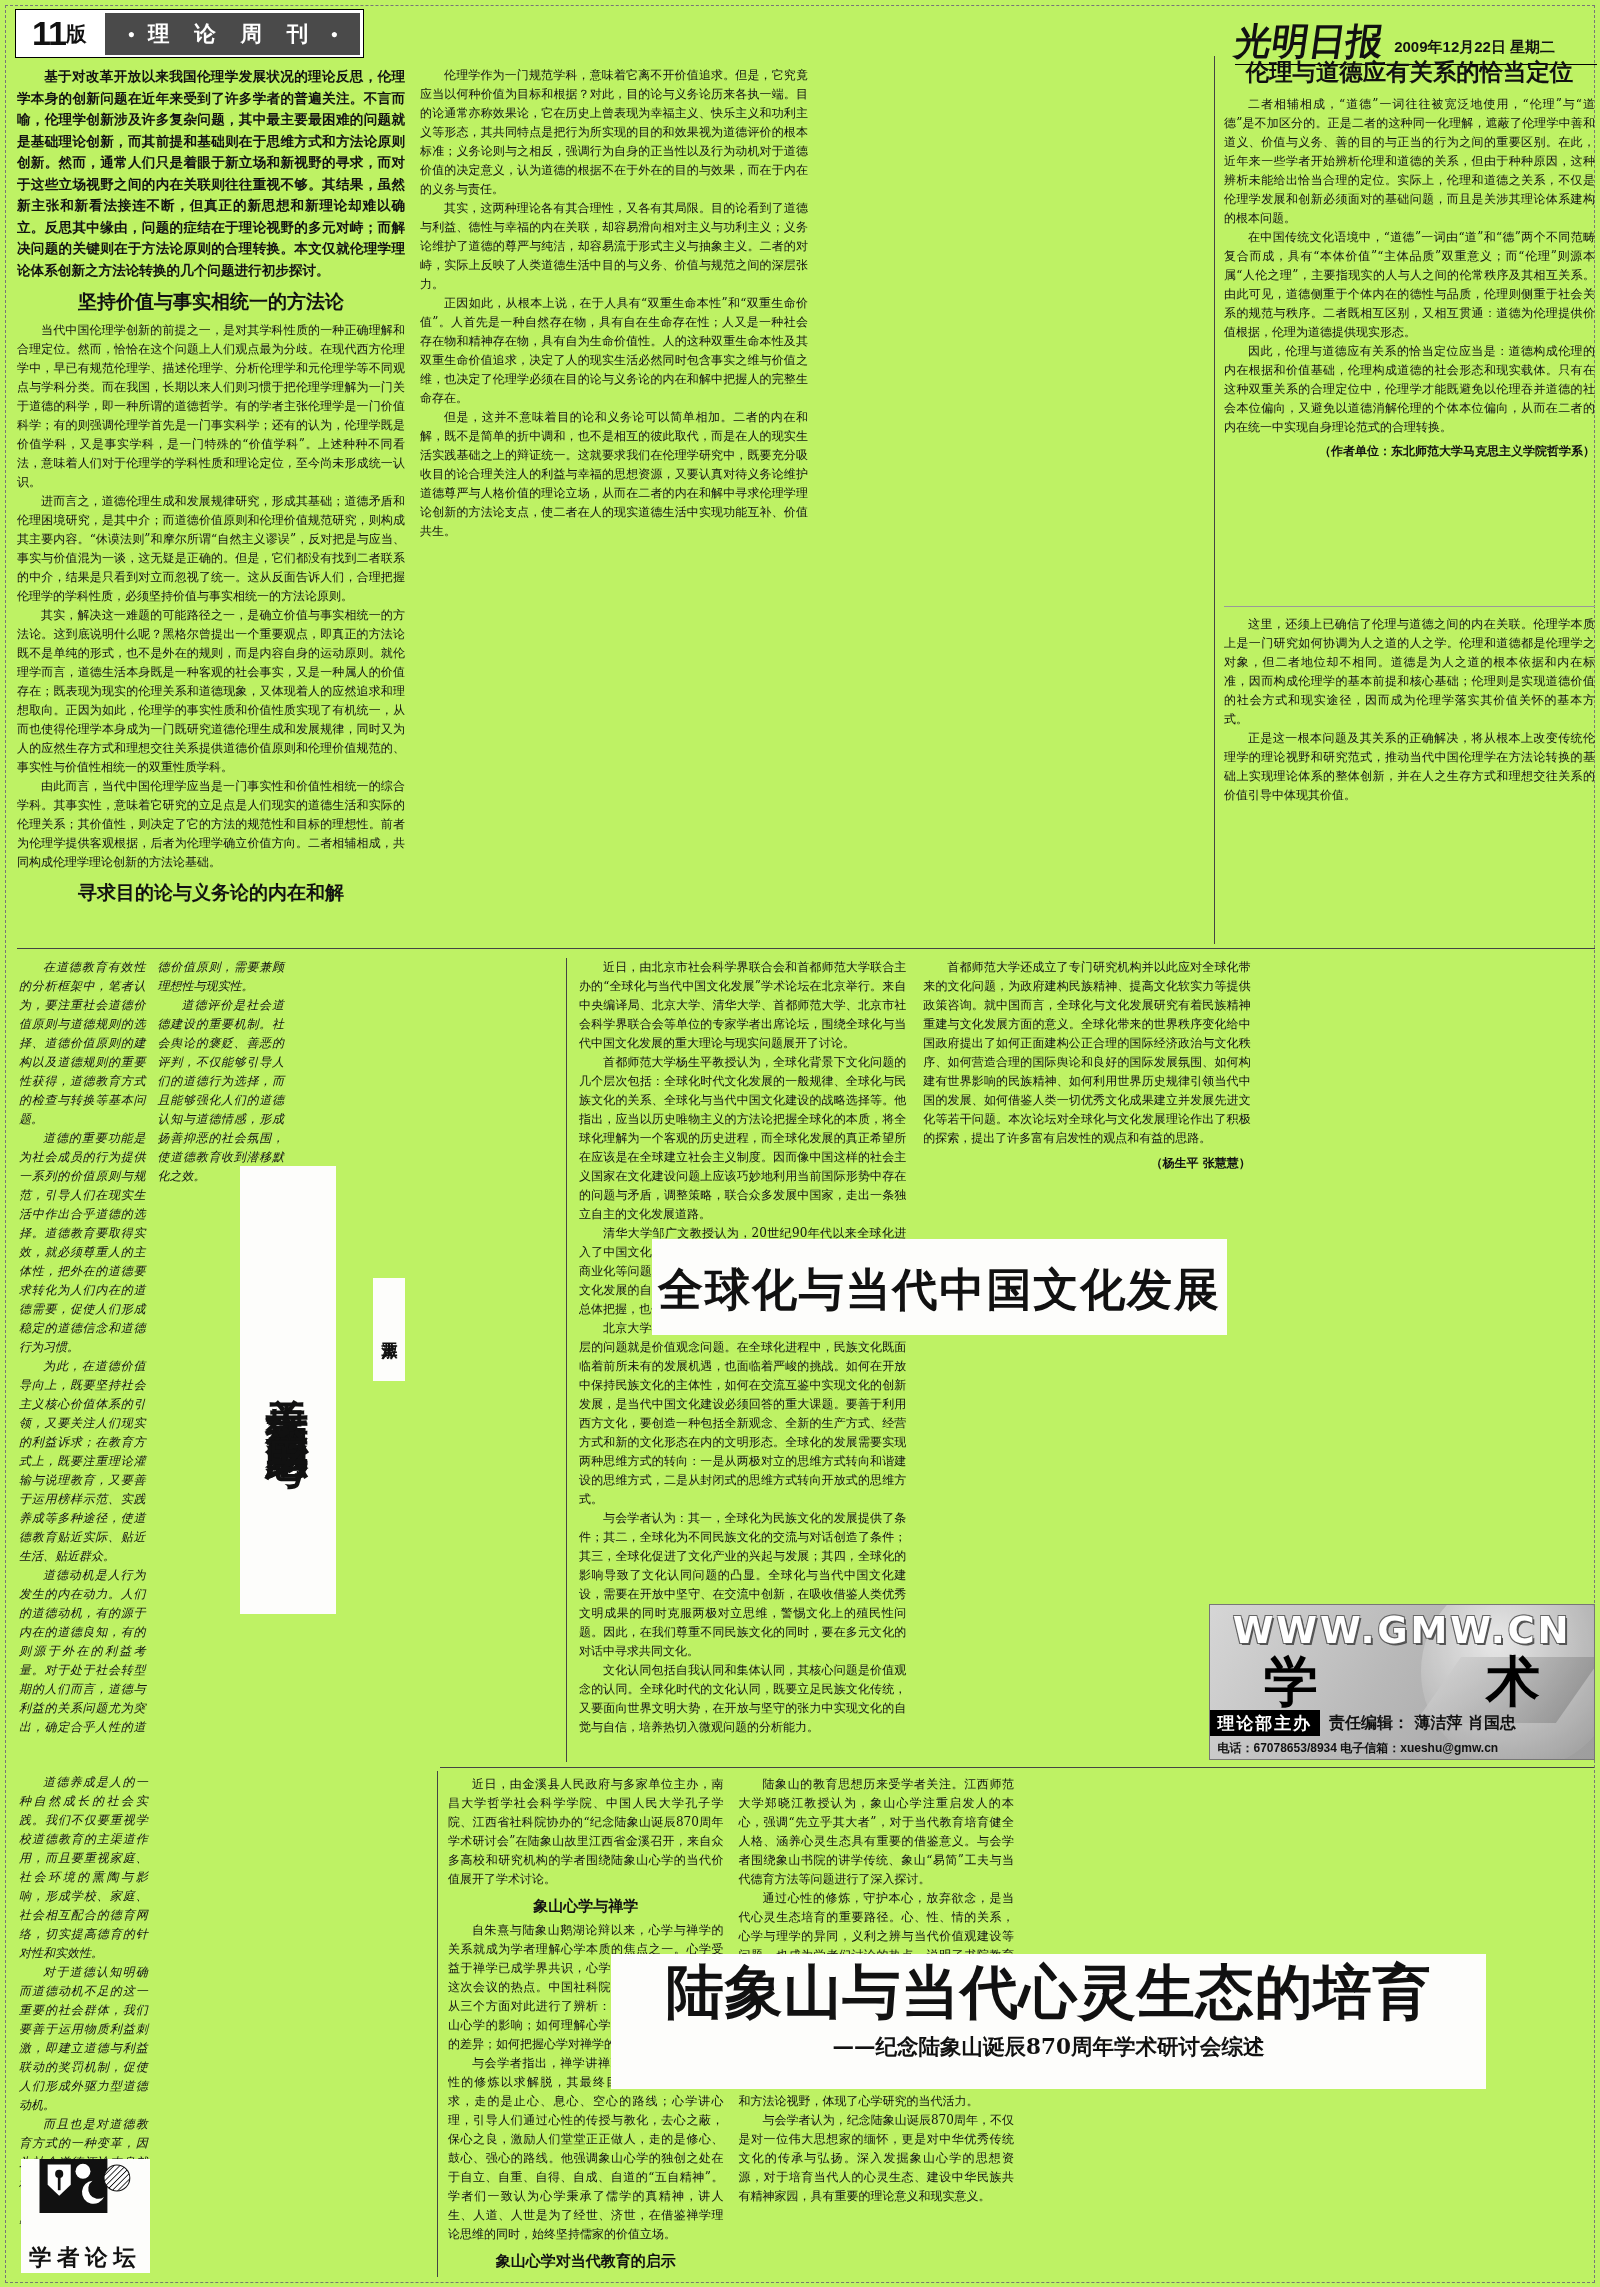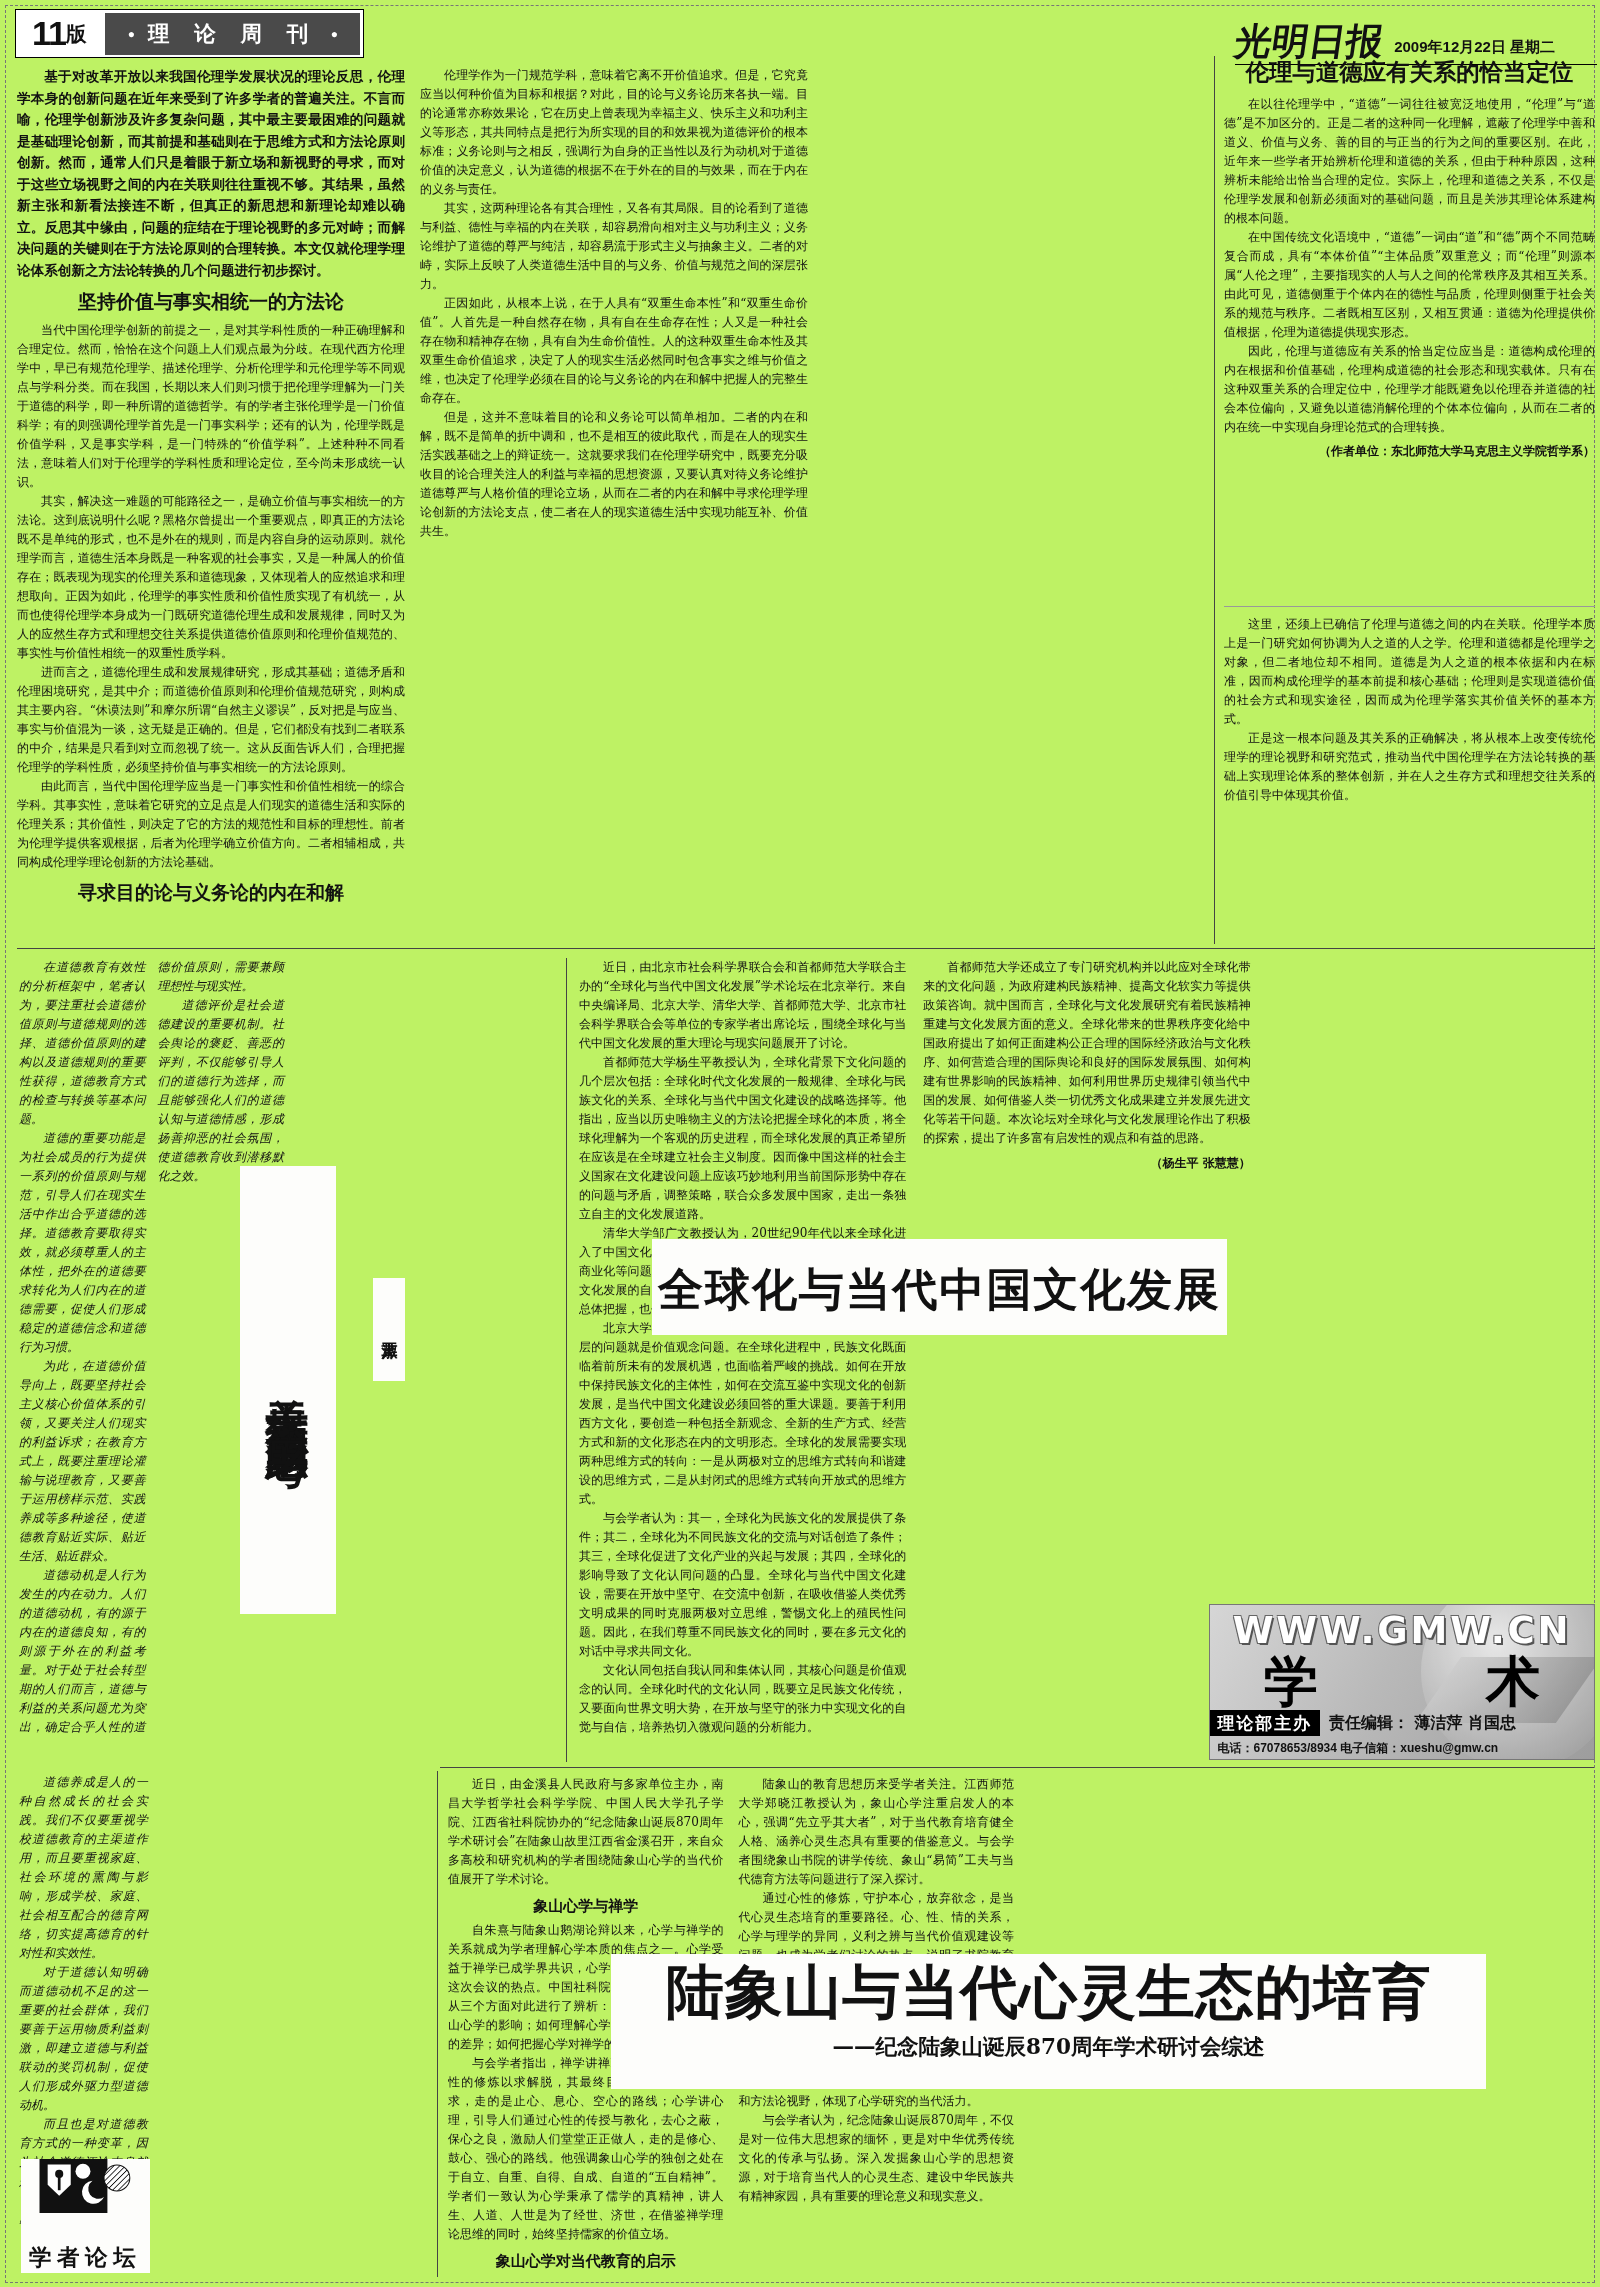--- a/index.html
+++ b/index.html
@@ -92,37 +92,37 @@
   <div class="abs masthead">
     <span class="brand">光明日报</span>
     <span class="mdate">2009年12月22日  星期二</span>
   </div>
 
   <div class="abs body13" style="left:17px;top:66px;width:1194px;height:879px;">
     <div class="cols" style="column-count:3;">
         <p class="para-intro">基于对改革开放以来我国伦理学发展状况的理论反思，伦理学本身的创新问题在近年来受到了许多学者的普遍关注。不言而喻，伦理学创新涉及许多复杂问题，其中最主要最困难的问题就是基础理论创新，而其前提和基础则在于思维方式和方法论原则创新。然而，通常人们只是着眼于新立场和新视野的寻求，而对于这些立场视野之间的内在关联则往往重视不够。其结果，虽然新主张和新看法接连不断，但真正的新思想和新理论却难以确立。反思其中缘由，问题的症结在于理论视野的多元对峙；而解决问题的关键则在于方法论原则的合理转换。本文仅就伦理学理论体系创新之方法论转换的几个问题进行初步探讨。</p>
         <p class="para-head">坚持价值与事实相统一的方法论</p>
         <p class="para-normal">当代中国伦理学创新的前提之一，是对其学科性质的一种正确理解和合理定位。然而，恰恰在这个问题上人们观点最为分歧。在现代西方伦理学中，早已有规范伦理学、描述伦理学、分析伦理学和元伦理学等不同观点与学科分类。而在我国，长期以来人们则习惯于把伦理学理解为一门关于道德的科学，即一种所谓的道德哲学。有的学者主张伦理学是一门价值科学；有的则强调伦理学首先是一门事实科学；还有的认为，伦理学既是价值学科，又是事实学科，是一门特殊的“价值学科”。上述种种不同看法，意味着人们对于伦理学的学科性质和理论定位，至今尚未形成统一认识。</p>
+        <p class="para-normal">进而言之，道德伦理生成和发展规律研究，形成其基础；道德矛盾和伦理困境研究，是其中介；而道德价值原则和伦理价值规范研究，则构成其主要内容。“休谟法则”和摩尔所谓“自然主义谬误”，反对把是与应当、事实与价值混为一谈，这无疑是正确的。但是，它们都没有找到二者联系的中介，结果是只看到对立而忽视了统一。这从反面告诉人们，合理把握伦理学的学科性质，必须坚持价值与事实相统一的方法论原则。</p>
         <p class="para-normal">其实，解决这一难题的可能路径之一，是确立价值与事实相统一的方法论。这到底说明什么呢？黑格尔曾提出一个重要观点，即真正的方法论既不是单纯的形式，也不是外在的规则，而是内容自身的运动原则。就伦理学而言，道德生活本身既是一种客观的社会事实，又是一种属人的价值存在；既表现为现实的伦理关系和道德现象，又体现着人的应然追求和理想取向。正因为如此，伦理学的事实性质和价值性质实现了有机统一，从而也使得伦理学本身成为一门既研究道德伦理生成和发展规律，同时又为人的应然生存方式和理想交往关系提供道德价值原则和伦理价值规范的、事实性与价值性相统一的双重性质学科。</p>
-        <p class="para-normal">进而言之，道德伦理生成和发展规律研究，形成其基础；道德矛盾和伦理困境研究，是其中介；而道德价值原则和伦理价值规范研究，则构成其主要内容。“休谟法则”和摩尔所谓“自然主义谬误”，反对把是与应当、事实与价值混为一谈，这无疑是正确的。但是，它们都没有找到二者联系的中介，结果是只看到对立而忽视了统一。这从反面告诉人们，合理把握伦理学的学科性质，必须坚持价值与事实相统一的方法论原则。</p>
         <p class="para-normal">由此而言，当代中国伦理学应当是一门事实性和价值性相统一的综合学科。其事实性，意味着它研究的立足点是人们现实的道德生活和实际的伦理关系；其价值性，则决定了它的方法的规范性和目标的理想性。前者为伦理学提供客观根据，后者为伦理学确立价值方向。二者相辅相成，共同构成伦理学理论创新的方法论基础。</p>
         <p class="para-head">寻求目的论与义务论的内在和解</p>
         <p class="para-normal">伦理学作为一门规范学科，意味着它离不开价值追求。但是，它究竟应当以何种价值为目标和根据？对此，目的论与义务论历来各执一端。目的论通常亦称效果论，它在历史上曾表现为幸福主义、快乐主义和功利主义等形态，其共同特点是把行为所实现的目的和效果视为道德评价的根本标准；义务论则与之相反，强调行为自身的正当性以及行为动机对于道德价值的决定意义，认为道德的根据不在于外在的目的与效果，而在于内在的义务与责任。</p>
         <p class="para-normal">其实，这两种理论各有其合理性，又各有其局限。目的论看到了道德与利益、德性与幸福的内在关联，却容易滑向相对主义与功利主义；义务论维护了道德的尊严与纯洁，却容易流于形式主义与抽象主义。二者的对峙，实际上反映了人类道德生活中目的与义务、价值与规范之间的深层张力。</p>
         <p class="para-normal">正因如此，从根本上说，在于人具有“双重生命本性”和“双重生命价值”。人首先是一种自然存在物，具有自在生命存在性；人又是一种社会存在物和精神存在物，具有自为生命价值性。人的这种双重生命本性及其双重生命价值追求，决定了人的现实生活必然同时包含事实之维与价值之维，也决定了伦理学必须在目的论与义务论的内在和解中把握人的完整生命存在。</p>
         <p class="para-normal">但是，这并不意味着目的论和义务论可以简单相加。二者的内在和解，既不是简单的折中调和，也不是相互的彼此取代，而是在人的现实生活实践基础之上的辩证统一。这就要求我们在伦理学研究中，既要充分吸收目的论合理关注人的利益与幸福的思想资源，又要认真对待义务论维护道德尊严与人格价值的理论立场，从而在二者的内在和解中寻求伦理学理论创新的方法论支点，使二者在人的现实道德生活中实现功能互补、价值共生。</p>
       </div>
   </div>
 
 
   <div class="abs rule" style="left:1214px;top:56px;width:0.9px;height:888px;"></div>
   <div class="abs" style="left:1224px;top:54px;width:371px;height:890px;">
     <div class="sb-title">伦理与道德应有关系的恰当定位</div>
     <div class="body13" style="height:504px;overflow:hidden;text-align:justify;margin-top:3.7px;">
-        <p class="para-normal">在以往伦理学中，“道德”一词往往被宽泛地使用，“伦理”与“道德”是不加区分的。正是二者的这种同一化理解，遮蔽了伦理学中善和道义、价值与义务、善的目的与正当的行为之间的重要区别。在此，近年来一些学者开始辨析伦理和道德的关系，但由于种种原因，这种辨析未能给出恰当合理的定位。实际上，伦理和道德之关系，不仅是伦理学发展和创新必须面对的基础问题，而且是关涉其理论体系建构的根本问题。</p>
+        <p class="para-normal">二者相辅相成，“道德”一词往往被宽泛地使用，“伦理”与“道德”是不加区分的。正是二者的这种同一化理解，遮蔽了伦理学中善和道义、价值与义务、善的目的与正当的行为之间的重要区别。在此，近年来一些学者开始辨析伦理和道德的关系，但由于种种原因，这种辨析未能给出恰当合理的定位。实际上，伦理和道德之关系，不仅是伦理学发展和创新必须面对的基础问题，而且是关涉其理论体系建构的根本问题。</p>
         <p class="para-normal">在中国传统文化语境中，“道德”一词由“道”和“德”两个不同范畴复合而成，具有“本体价值”“主体品质”双重意义；而“伦理”则源本属“人伦之理”，主要指现实的人与人之间的伦常秩序及其相互关系。由此可见，道德侧重于个体内在的德性与品质，伦理则侧重于社会关系的规范与秩序。二者既相互区别，又相互贯通：道德为伦理提供价值根据，伦理为道德提供现实形态。</p>
         <p class="para-normal">因此，伦理与道德应有关系的恰当定位应当是：道德构成伦理的内在根据和价值基础，伦理构成道德的社会形态和现实载体。只有在这种双重关系的合理定位中，伦理学才能既避免以伦理吞并道德的社会本位偏向，又避免以道德消解伦理的个体本位偏向，从而在二者的内在统一中实现自身理论范式的合理转换。</p>
         <p class="para-byline">（作者单位：东北师范大学马克思主义学院哲学系）</p>
       </div>
     <div style="border-top:0.9px solid #999;margin:7.5px 0;"></div>
     <div class="body13" style="height:319px;overflow:hidden;text-align:justify;">
         <p class="para-normal">这里，还须上已确信了伦理与道德之间的内在关联。伦理学本质上是一门研究如何协调为人之道的人之学。伦理和道德都是伦理学之对象，但二者地位却不相同。道德是为人之道的根本依据和内在标准，因而构成伦理学的基本前提和核心基础；伦理则是实现道德价值的社会方式和现实途径，因而成为伦理学落实其价值关怀的基本方式。</p>
         <p class="para-normal">正是这一根本问题及其关系的正确解决，将从根本上改变传统伦理学的理论视野和研究范式，推动当代中国伦理学在方法论转换的基础上实现理论体系的整体创新，并在人之生存方式和理想交往关系的价值引导中体现其价值。</p>
       </div>
   </div>

